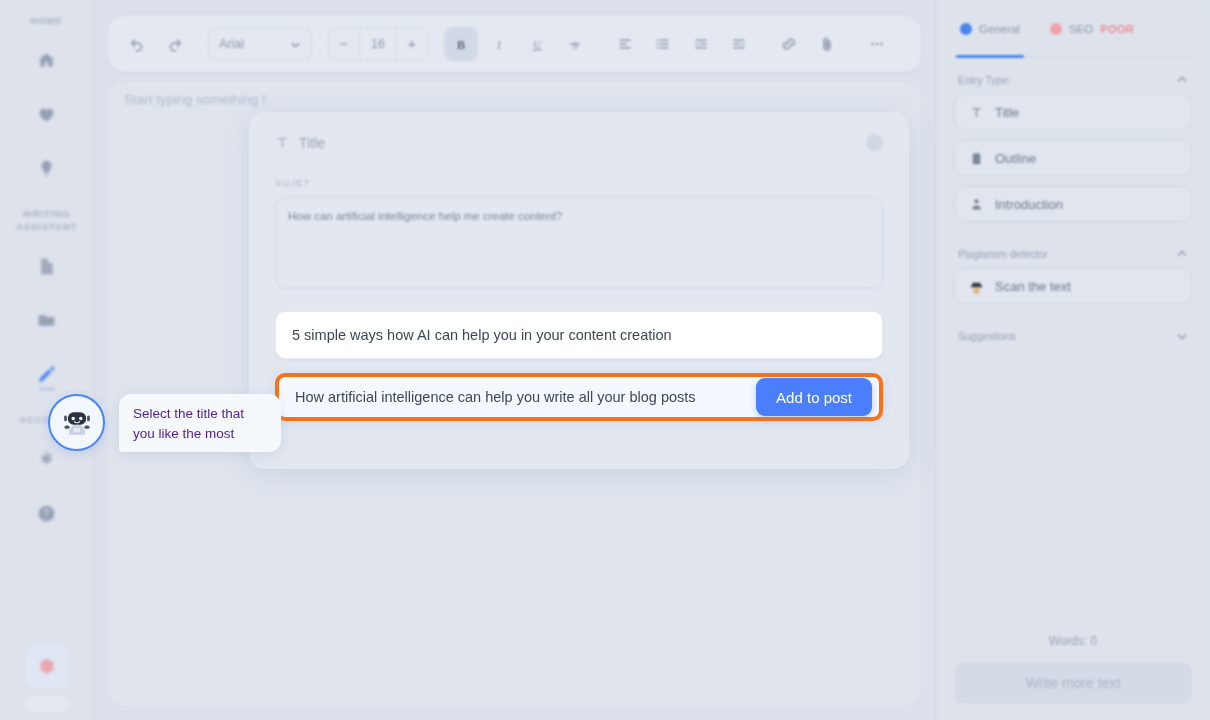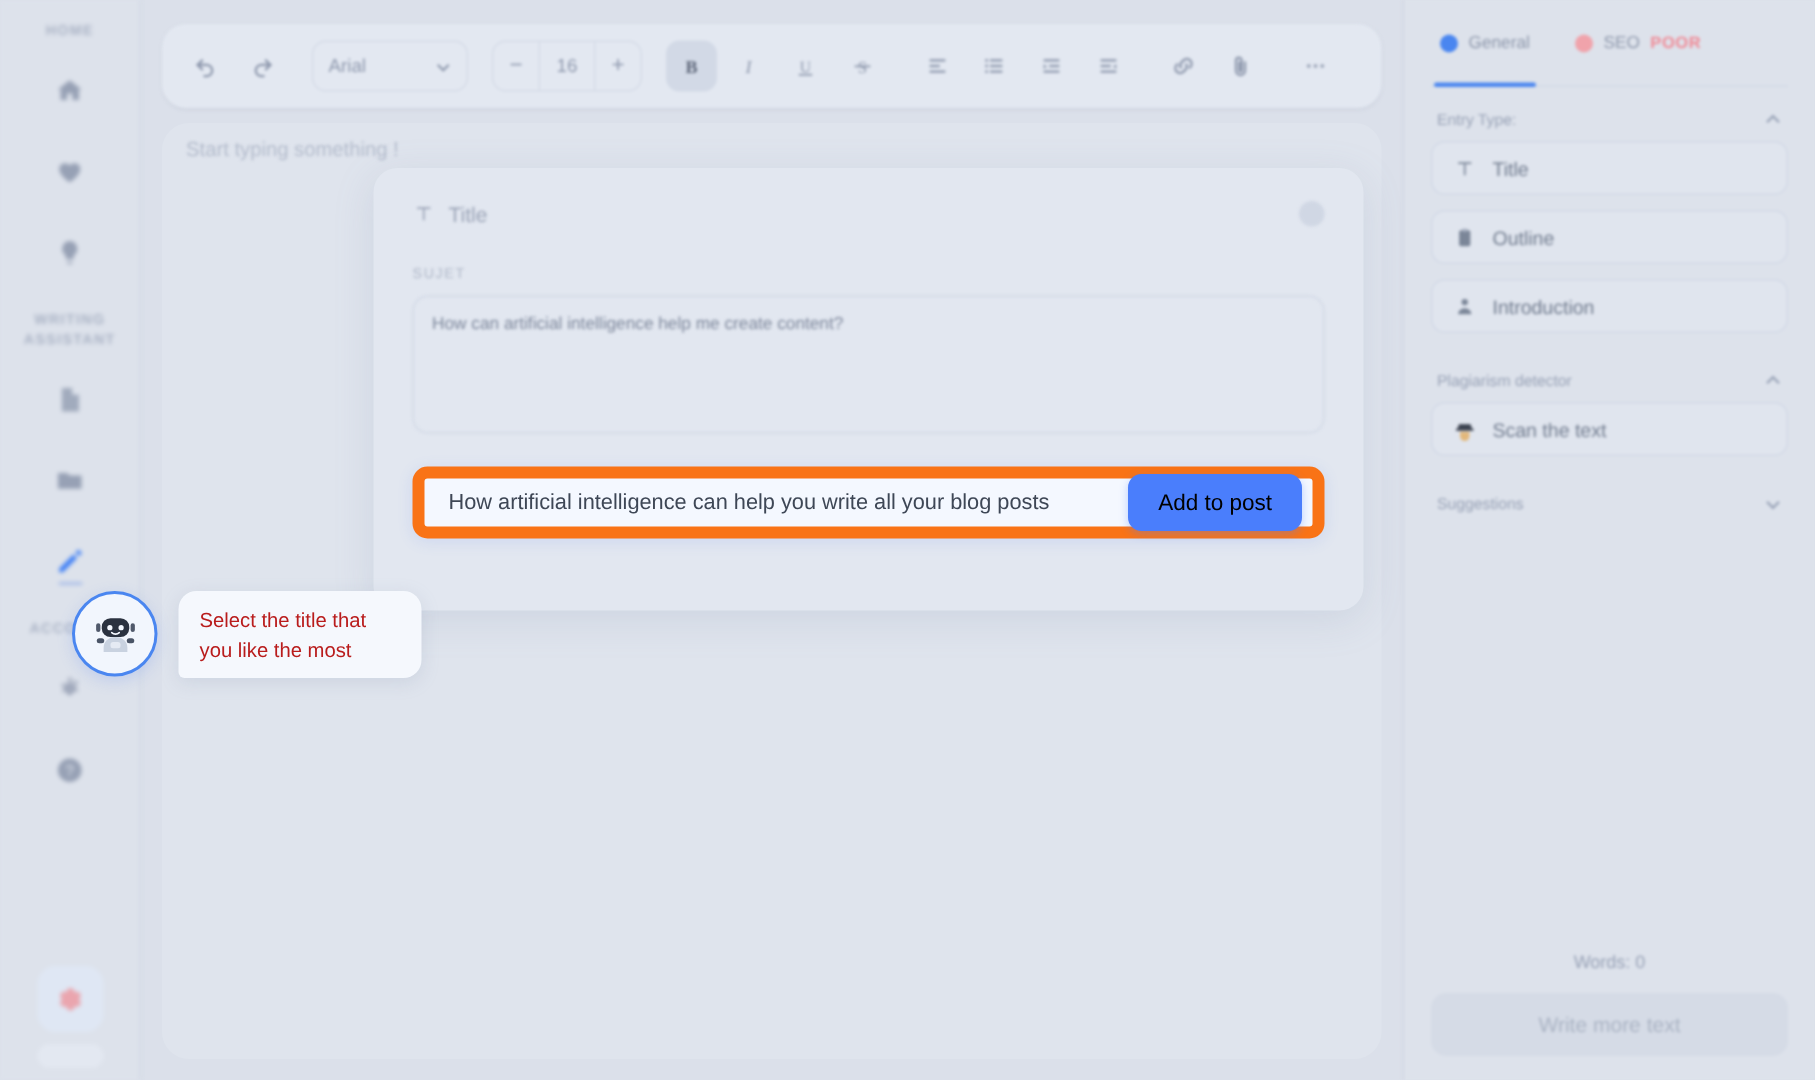--- a/index.html
+++ b/index.html
@@ -128,46 +128,46 @@
   }
   .sugg-row {
     position: relative; height: 48px; background: #ffffff;
     border: 1px solid #e6eaf2; border-radius: 10px;
     display: flex; align-items: center; padding: 0 16px;
     margin-bottom: 14px;
     font-size: 14.5px; color: #3e4756;
     box-shadow: 0 1px 3px rgba(130,143,170,.10);
   }
   .sugg-row.selected {
-    background: #f4f8ff; border: 8px solid #f97316;
+    background: #f4f8ff; border: 4px solid #f97316;
     box-shadow: 0 2px 10px rgba(90,130,240,.14);
   }
   .add-btn {
     position: absolute; right: 7px; top: 50%; transform: translateY(-50%);
     height: 38px; padding: 0 20px; border-radius: 9px;
-    background: #4a7efc; color: #000000; border: none;
+    background: #4a7efc; color: #ffffff; border: none;
     font-size: 15px; font-family: "Liberation Sans", sans-serif;
     display: flex; align-items: center; justify-content: center;
     box-shadow: 0 2px 6px rgba(74,126,252,.35); cursor: pointer;
   }
 
   
   .assistant-avatar {
     position: absolute; left: 48px; top: 394px; width: 57px; height: 57px;
     border-radius: 50%; background: #f2f6fd; border: 2.5px solid #4a86f0;
     display: flex; align-items: center; justify-content: center;
     box-shadow: 0 3px 10px rgba(90,130,240,.22); z-index: 30;
   }
   .assistant-avatar svg { width: 40px; height: 40px; }
   .assistant-bubble {
     position: absolute; left: 119px; top: 394px; width: 162px; height: 58px;
     background: #f5f8fd; border-radius: 12px 12px 12px 4px;
     padding: 10px 14px; z-index: 29;
     box-shadow: 0 3px 12px rgba(130,143,170,.18);
-    font-size: 13.5px; line-height: 20px; color: #b91c1c;
+    font-size: 13.5px; line-height: 20px; color: #4c1d95;
   }
 
   
   .rpanel {
     width: 275px; height: 720px; flex: 0 0 275px;
     background: #dde2eb; border-left: 1px solid #cfd6e2;
     position: relative; filter: blur(1.15px);
     padding: 0 18px;
   }
   .rp-tabs {
@@ -392,20 +392,23 @@
           <svg viewBox="0 0 24 24" fill="none" stroke="currentColor" stroke-width="1.8">
               <path d="M5 6h14M12 6v13"></path>
             </svg>
           <span class="sc-title">Title</span>
         </div>
         <div class="sc-gear"></div>
       </div>
       <div class="sc-label">SUJET</div>
       <div class="sc-prompt">How can artificial intelligence help me create content?</div>
 
+      <div class="sugg-row">
+        <span>5 simple ways how AI can help you in your content creation</span>
+      </div>
 
       <div class="sugg-row selected">
         <span>How artificial intelligence can help you write all your blog posts</span>
         <button class="add-btn">Add to post</button>
       </div>
 
     </div>
   </div>
 
   <div class="assistant-avatar">

